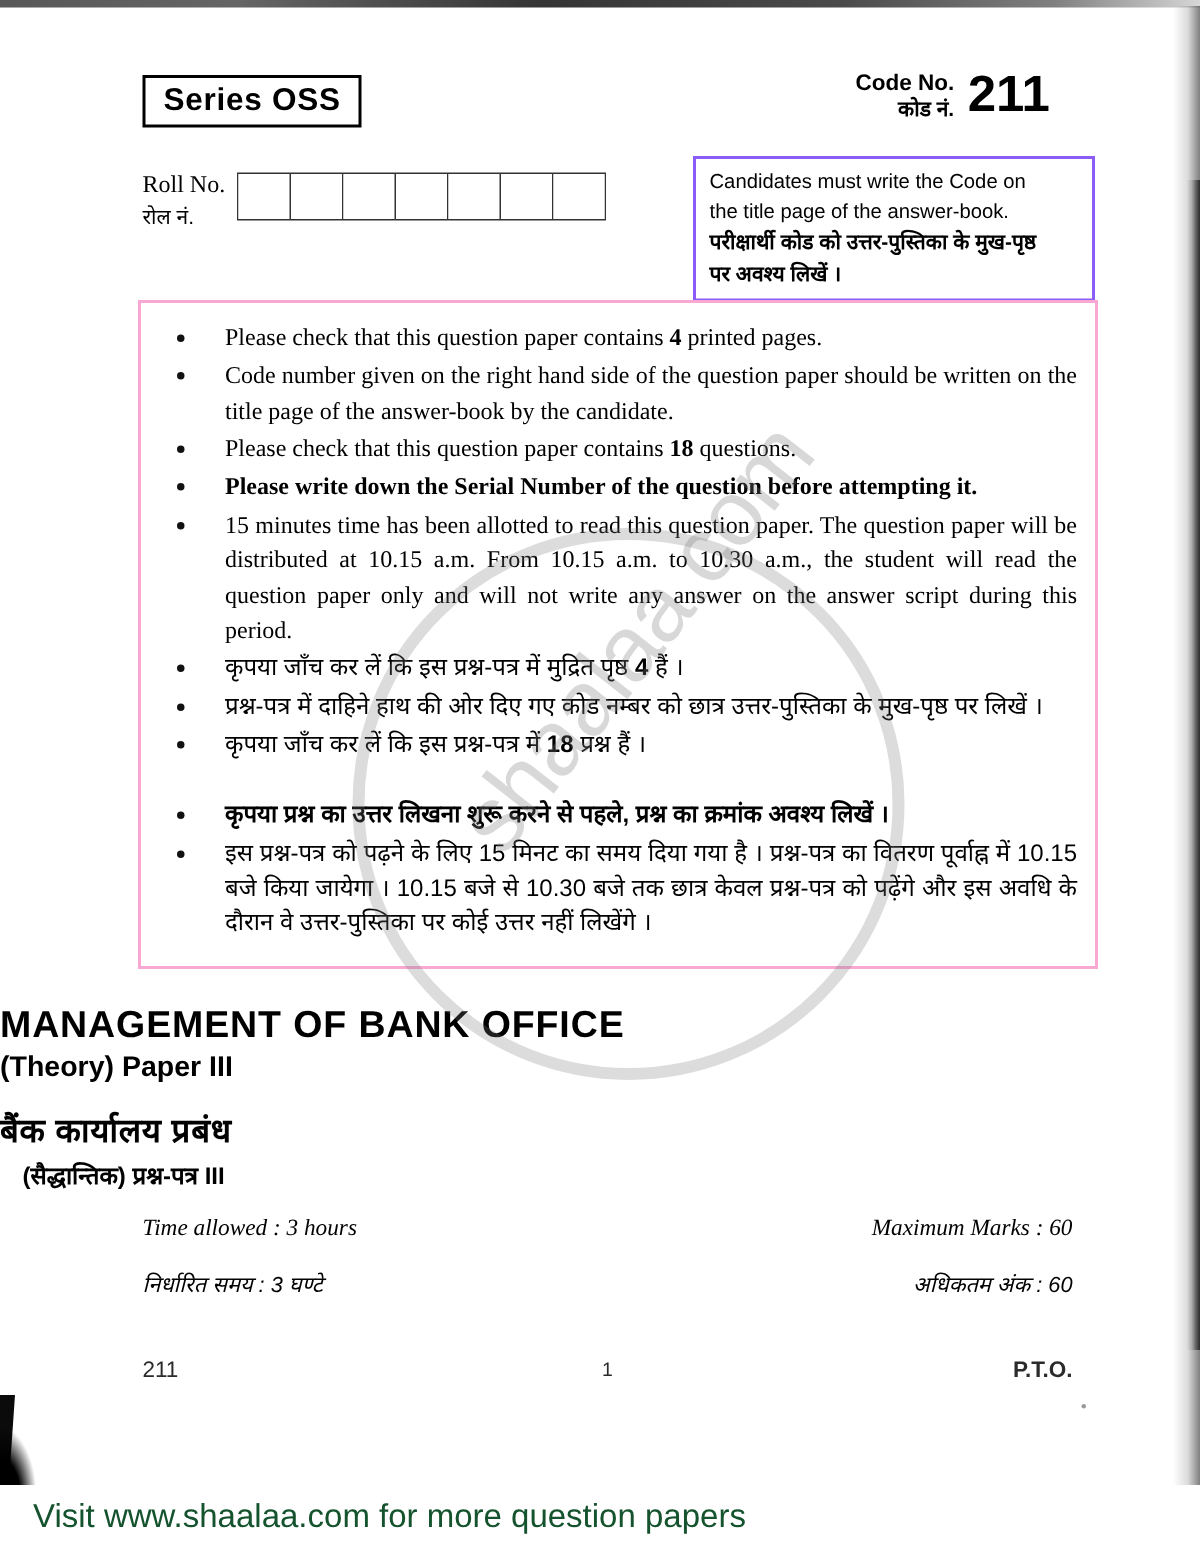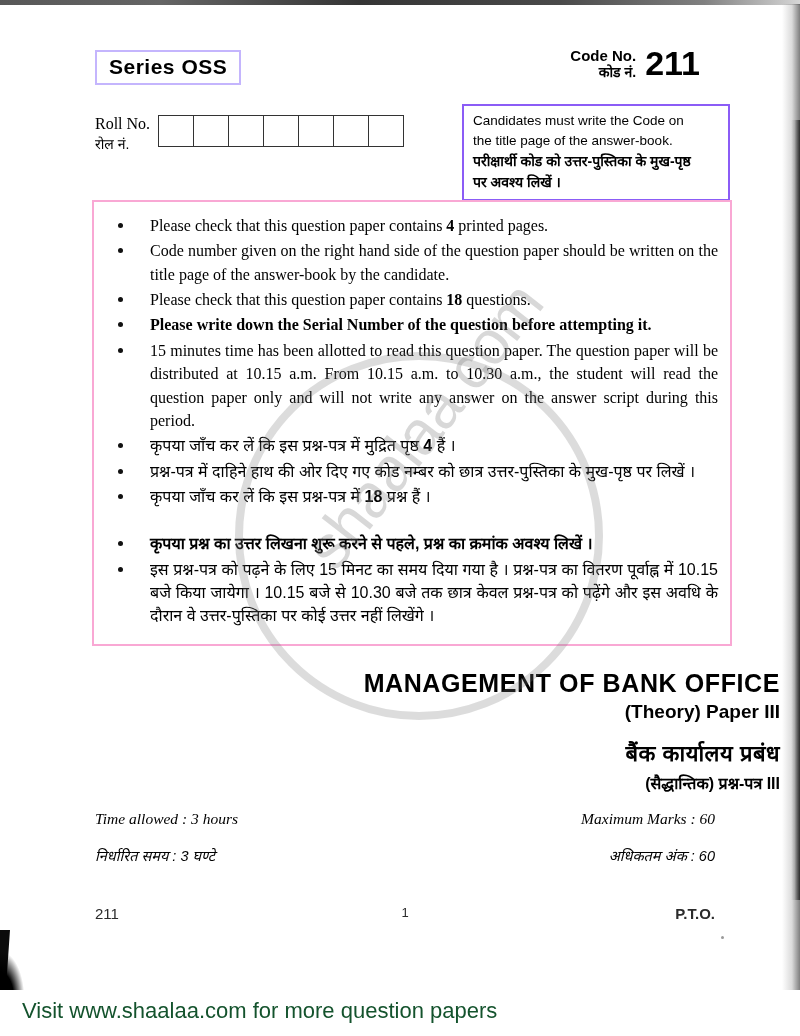--- a/index.html
+++ b/index.html
@@ -82,21 +82,21 @@
     transform: rotate(-52deg);
     transform-origin: 50% 50%;
     letter-spacing: -1px;
     white-space: nowrap;
   }
 
   
   .series-box {
     position: absolute;
     left: 95px; top: 50px;
-    border: 2px solid #c4b5fd;
+    border: 2px solid #000000;
     padding: 3px 12px 5px 12px;
     font-family: "Liberation Sans", sans-serif;
     font-weight: bold;
     font-size: 21px;
     letter-spacing: .5px;
     line-height: 1.1;
   }
   .code-block {
     position: absolute;
     right: 100px; top: 44px;
@@ -214,21 +214,21 @@
   }
   li.hi.bold { font-weight: bold; margin-top: 24px; }
   li.hi-gap { margin-top: 9px; }
   .nb { font-weight: bold; }
 
   
   .title-block {
     position: absolute;
     left: 0; top: 668px;
     width: 780px;
-    text-align: right;
+    text-align: left;
   }
   .title-en {
     font-family: "Liberation Sans", sans-serif;
     font-weight: bold;
     font-size: 25px;
     letter-spacing: .6px;
     line-height: 1.2;
   }
   .title-en-sub {
     font-family: "Liberation Sans", sans-serif;

